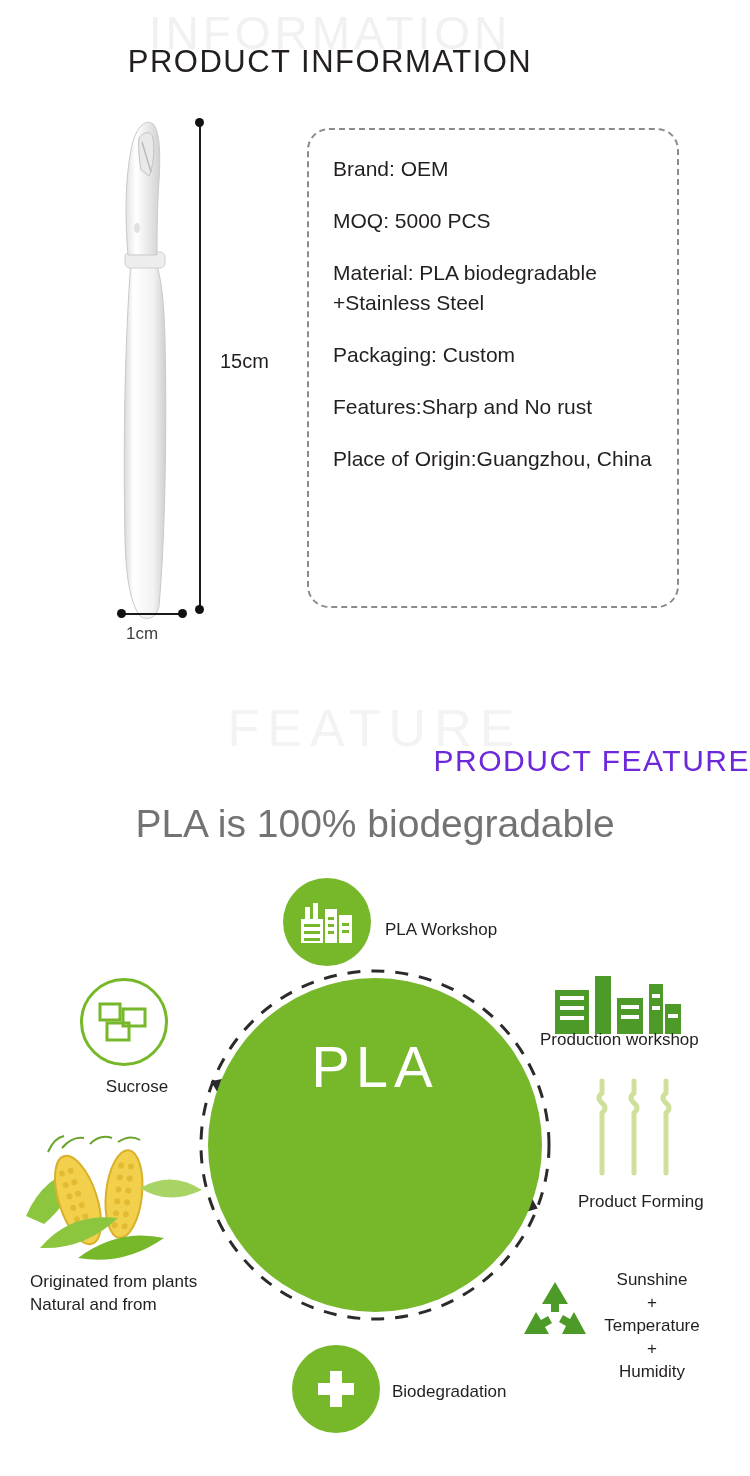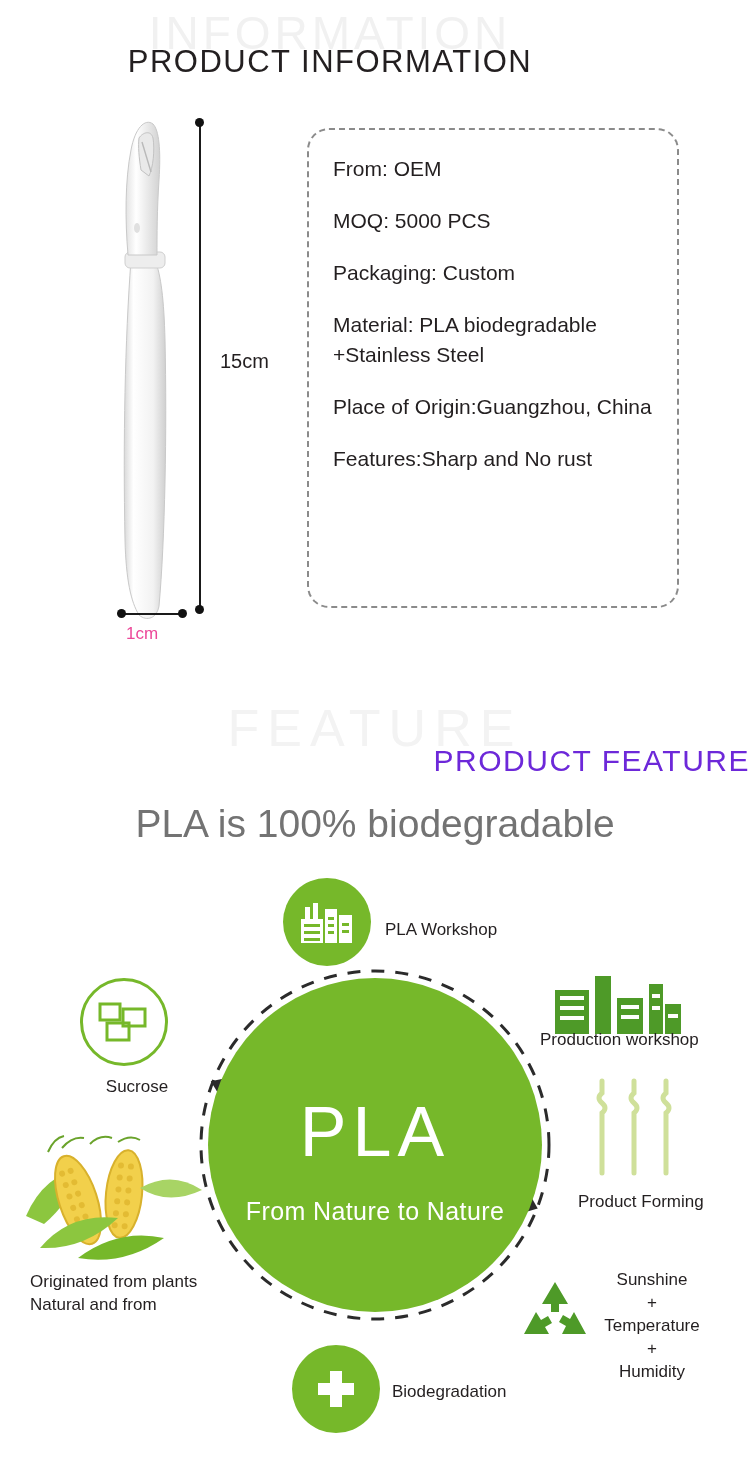--- a/index.html
+++ b/index.html
@@ -87,21 +87,21 @@
     height: 2px;
     background: #1a1a1a;
   }
   .dot.h-l { left: 117px; top: 609px; }
   .dot.h-r { left: 178px; top: 609px; }
   .dim-h-label {
     position: absolute;
     left: 126px;
     top: 624px;
     font-size: 17px;
-    color: #ec4899;
+    color: #404040;
     text-align: right;
   }
 
   
   .spec-box {
     position: absolute;
     left: 307px;
     top: 128px;
     width: 372px;
     height: 480px;
@@ -159,24 +159,24 @@
     left: 208px;
     top: 288px;
     width: 334px;
     height: 334px;
     border-radius: 50%;
     background: #76b82a;
     color: #fff;
     text-align: center;
   }
   .center-pla {
-    font-size: 70px;
+    font-size: 58px;
     letter-spacing: 6px;
     line-height: 1;
-    margin-top: 119px;
+    margin-top: 60px;
     font-weight: 400;
   }
   .center-sub {
     font-size: 25px;
     margin-top: 30px;
     letter-spacing: .4px;
   }
 
   
   .dash-ring {
@@ -273,46 +273,45 @@
   <div class="dot v-top"></div>
   <div class="dot v-bot"></div>
   <div class="dim-v-label">15cm</div>
 
   <div class="dim-h"></div>
   <div class="dot h-l"></div>
   <div class="dot h-r"></div>
   <div class="dim-h-label">1cm</div>
 
   <div class="spec-box">
-    <div class="spec-line">From: OEM</div>
+    <div class="spec-line">Brand: OEM</div>
     <div class="spec-line">MOQ: 5000 PCS</div>
+    <div class="spec-line">Material: PLA biodegradable +Stainless Steel</div>
     <div class="spec-line">Packaging: Custom</div>
-    <div class="spec-line">Material: PLA biodegradable +Stainless Steel</div>
+    <div class="spec-line">Features:Sharp and No rust</div>
     <div class="spec-line">Place of Origin:Guangzhou, China</div>
-    <div class="spec-line">Features:Sharp and No rust</div>
   </div>
 </div>
 
 <div class="section-feature">
 
   <div class="ghost-title2">FEATURE</div>
   <div class="main-title2">PRODUCT FEATURE</div>
   <div class="green-head">PLA is 100% biodegradable</div>
 
   <svg class="dash-ring" viewBox="0 0 378 378" xmlns="http://www.w3.org/2000/svg">
     <circle cx="189" cy="189" r="174" fill="none" stroke="#2b2b2b" stroke-width="3" stroke-dasharray="13 11" stroke-linecap="butt"></circle>
 
     <polygon points="24,128 52,116 40,145" fill="#2b2b2b" transform="rotate(12 38 130)"></polygon>
 
     <polygon points="352,250 326,264 338,234" fill="#2b2b2b" transform="rotate(12 340 250)"></polygon>
   </svg>
 
   <div class="center-circle">
     <div class="center-pla">PLA</div>
-    <div class="center-sub">From Nature to Nature</div>
   </div>
 
   <div class="badge badge-workshop">
     <svg width="56" height="46" viewBox="0 0 56 46" xmlns="http://www.w3.org/2000/svg">
       <rect x="2" y="20" width="22" height="24" fill="#fff"></rect>
       <rect x="26" y="10" width="12" height="34" fill="#fff"></rect>
       <rect x="40" y="16" width="13" height="28" fill="#fff"></rect>
       <rect x="6" y="8" width="5" height="12" fill="#fff"></rect>
       <rect x="14" y="4" width="5" height="16" fill="#fff"></rect>
       <g fill="#76b82a">

